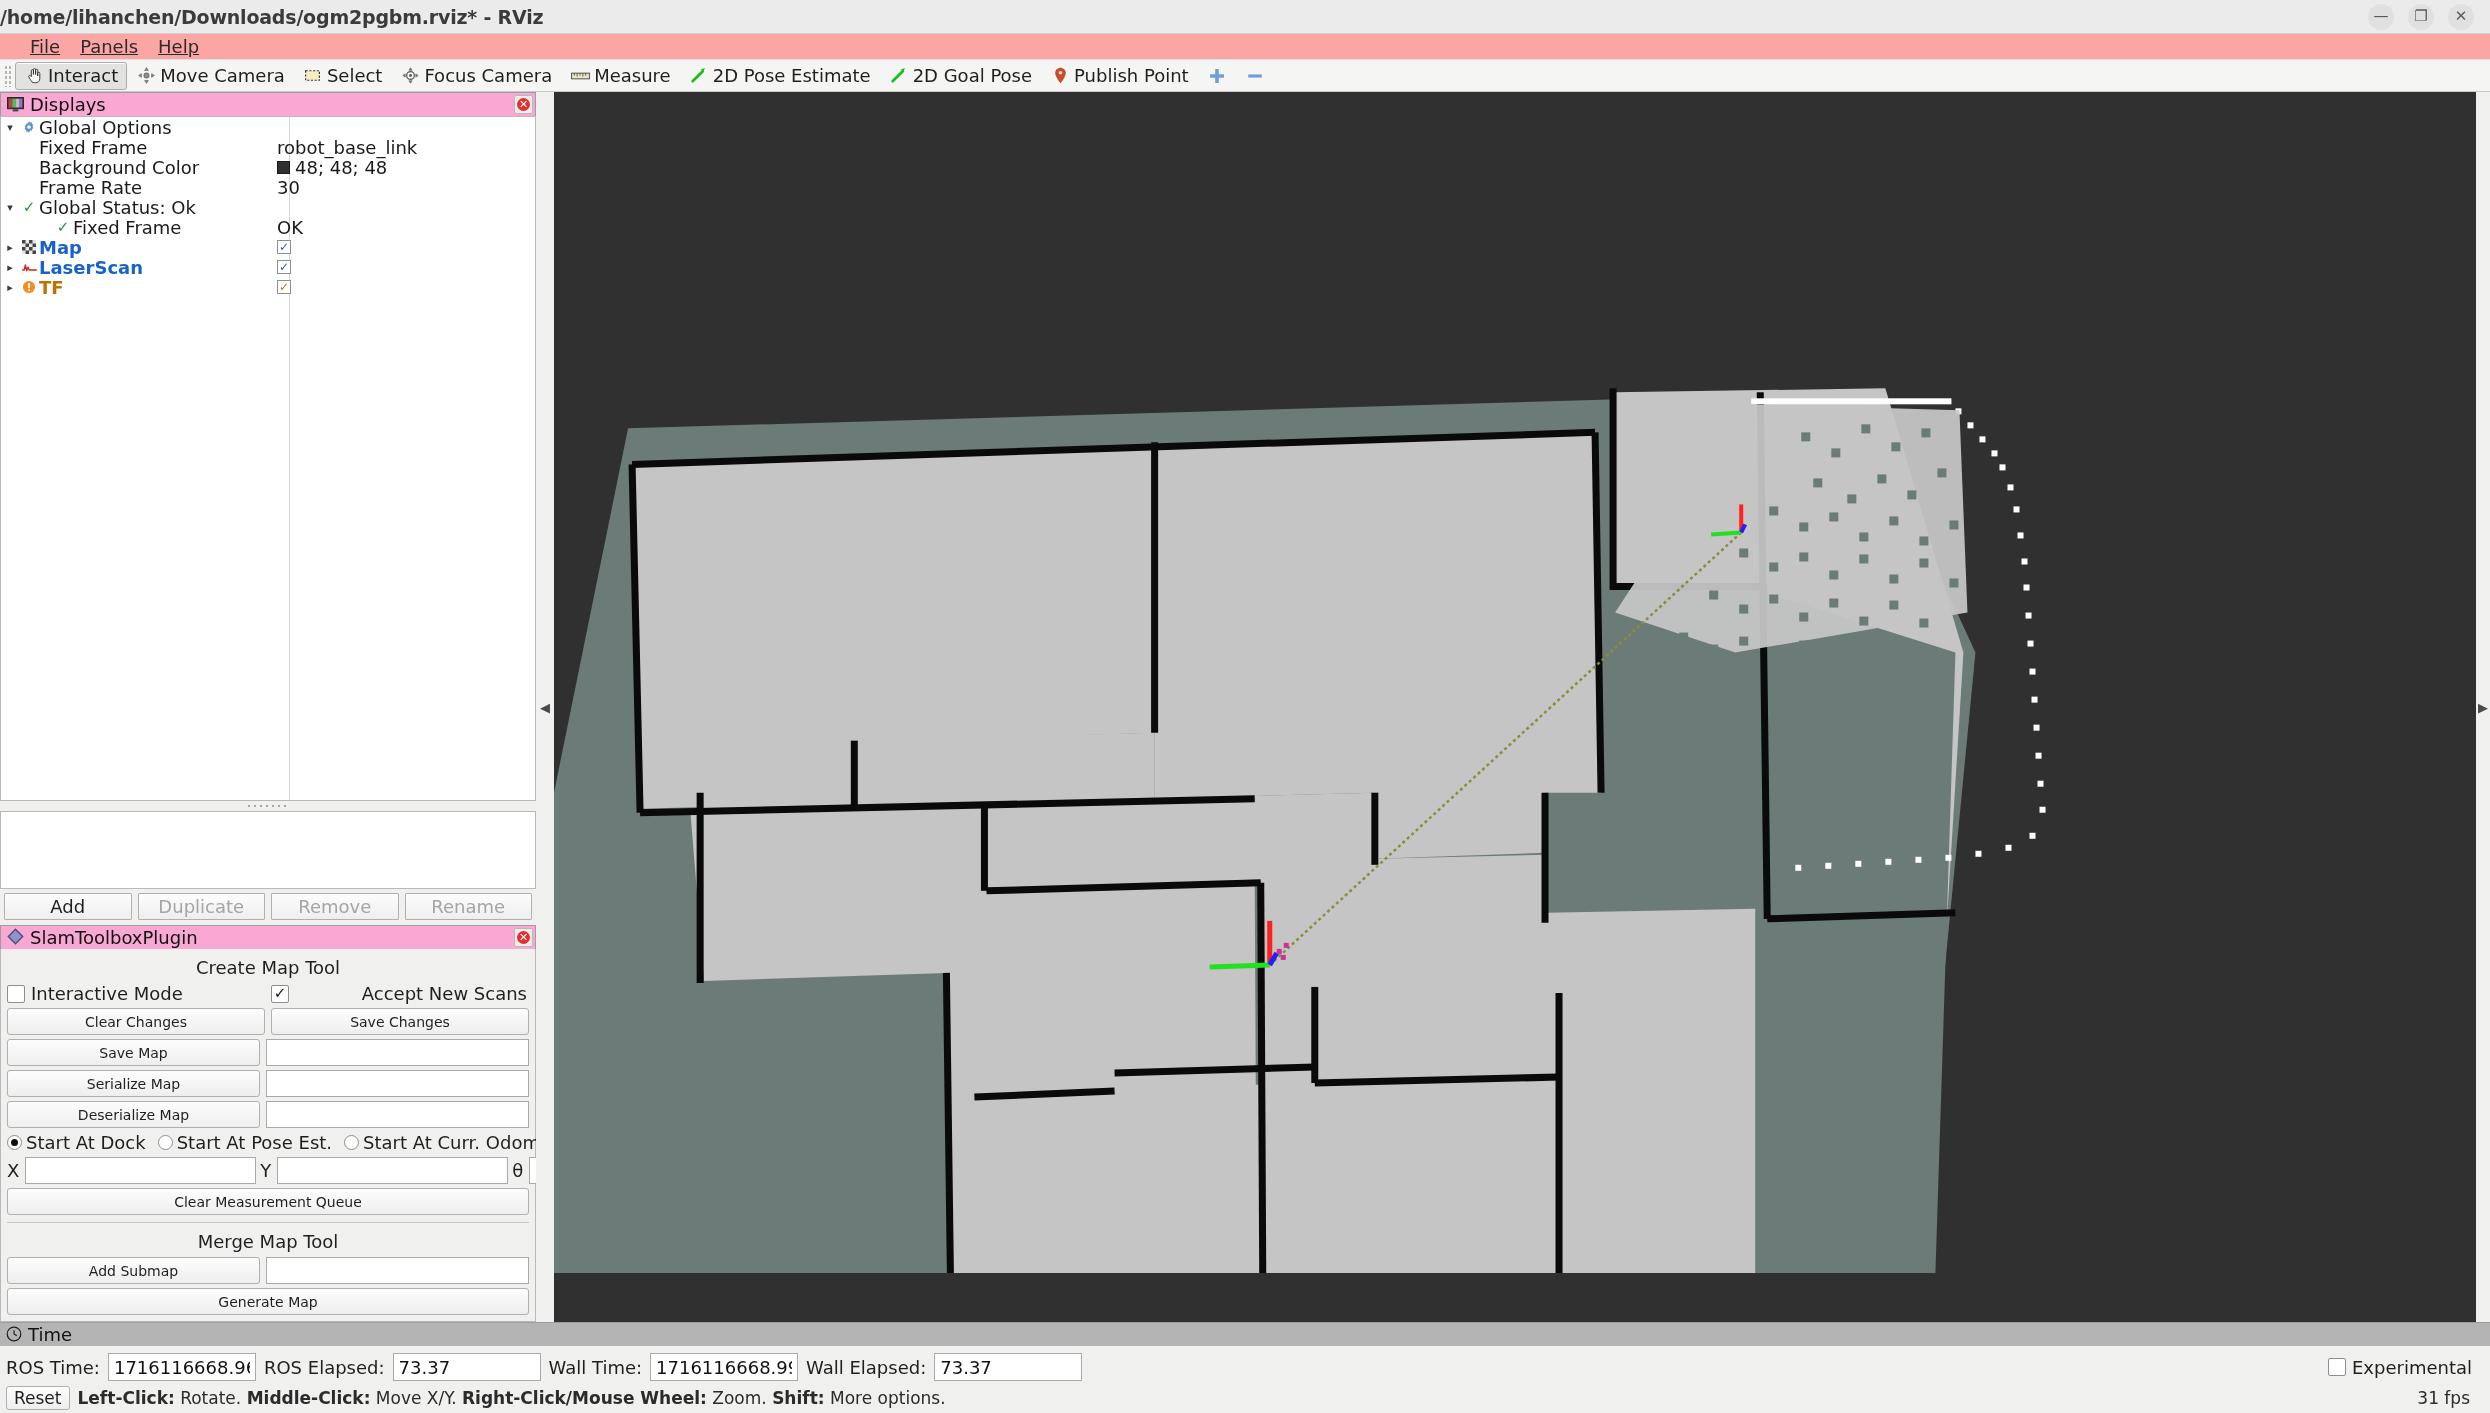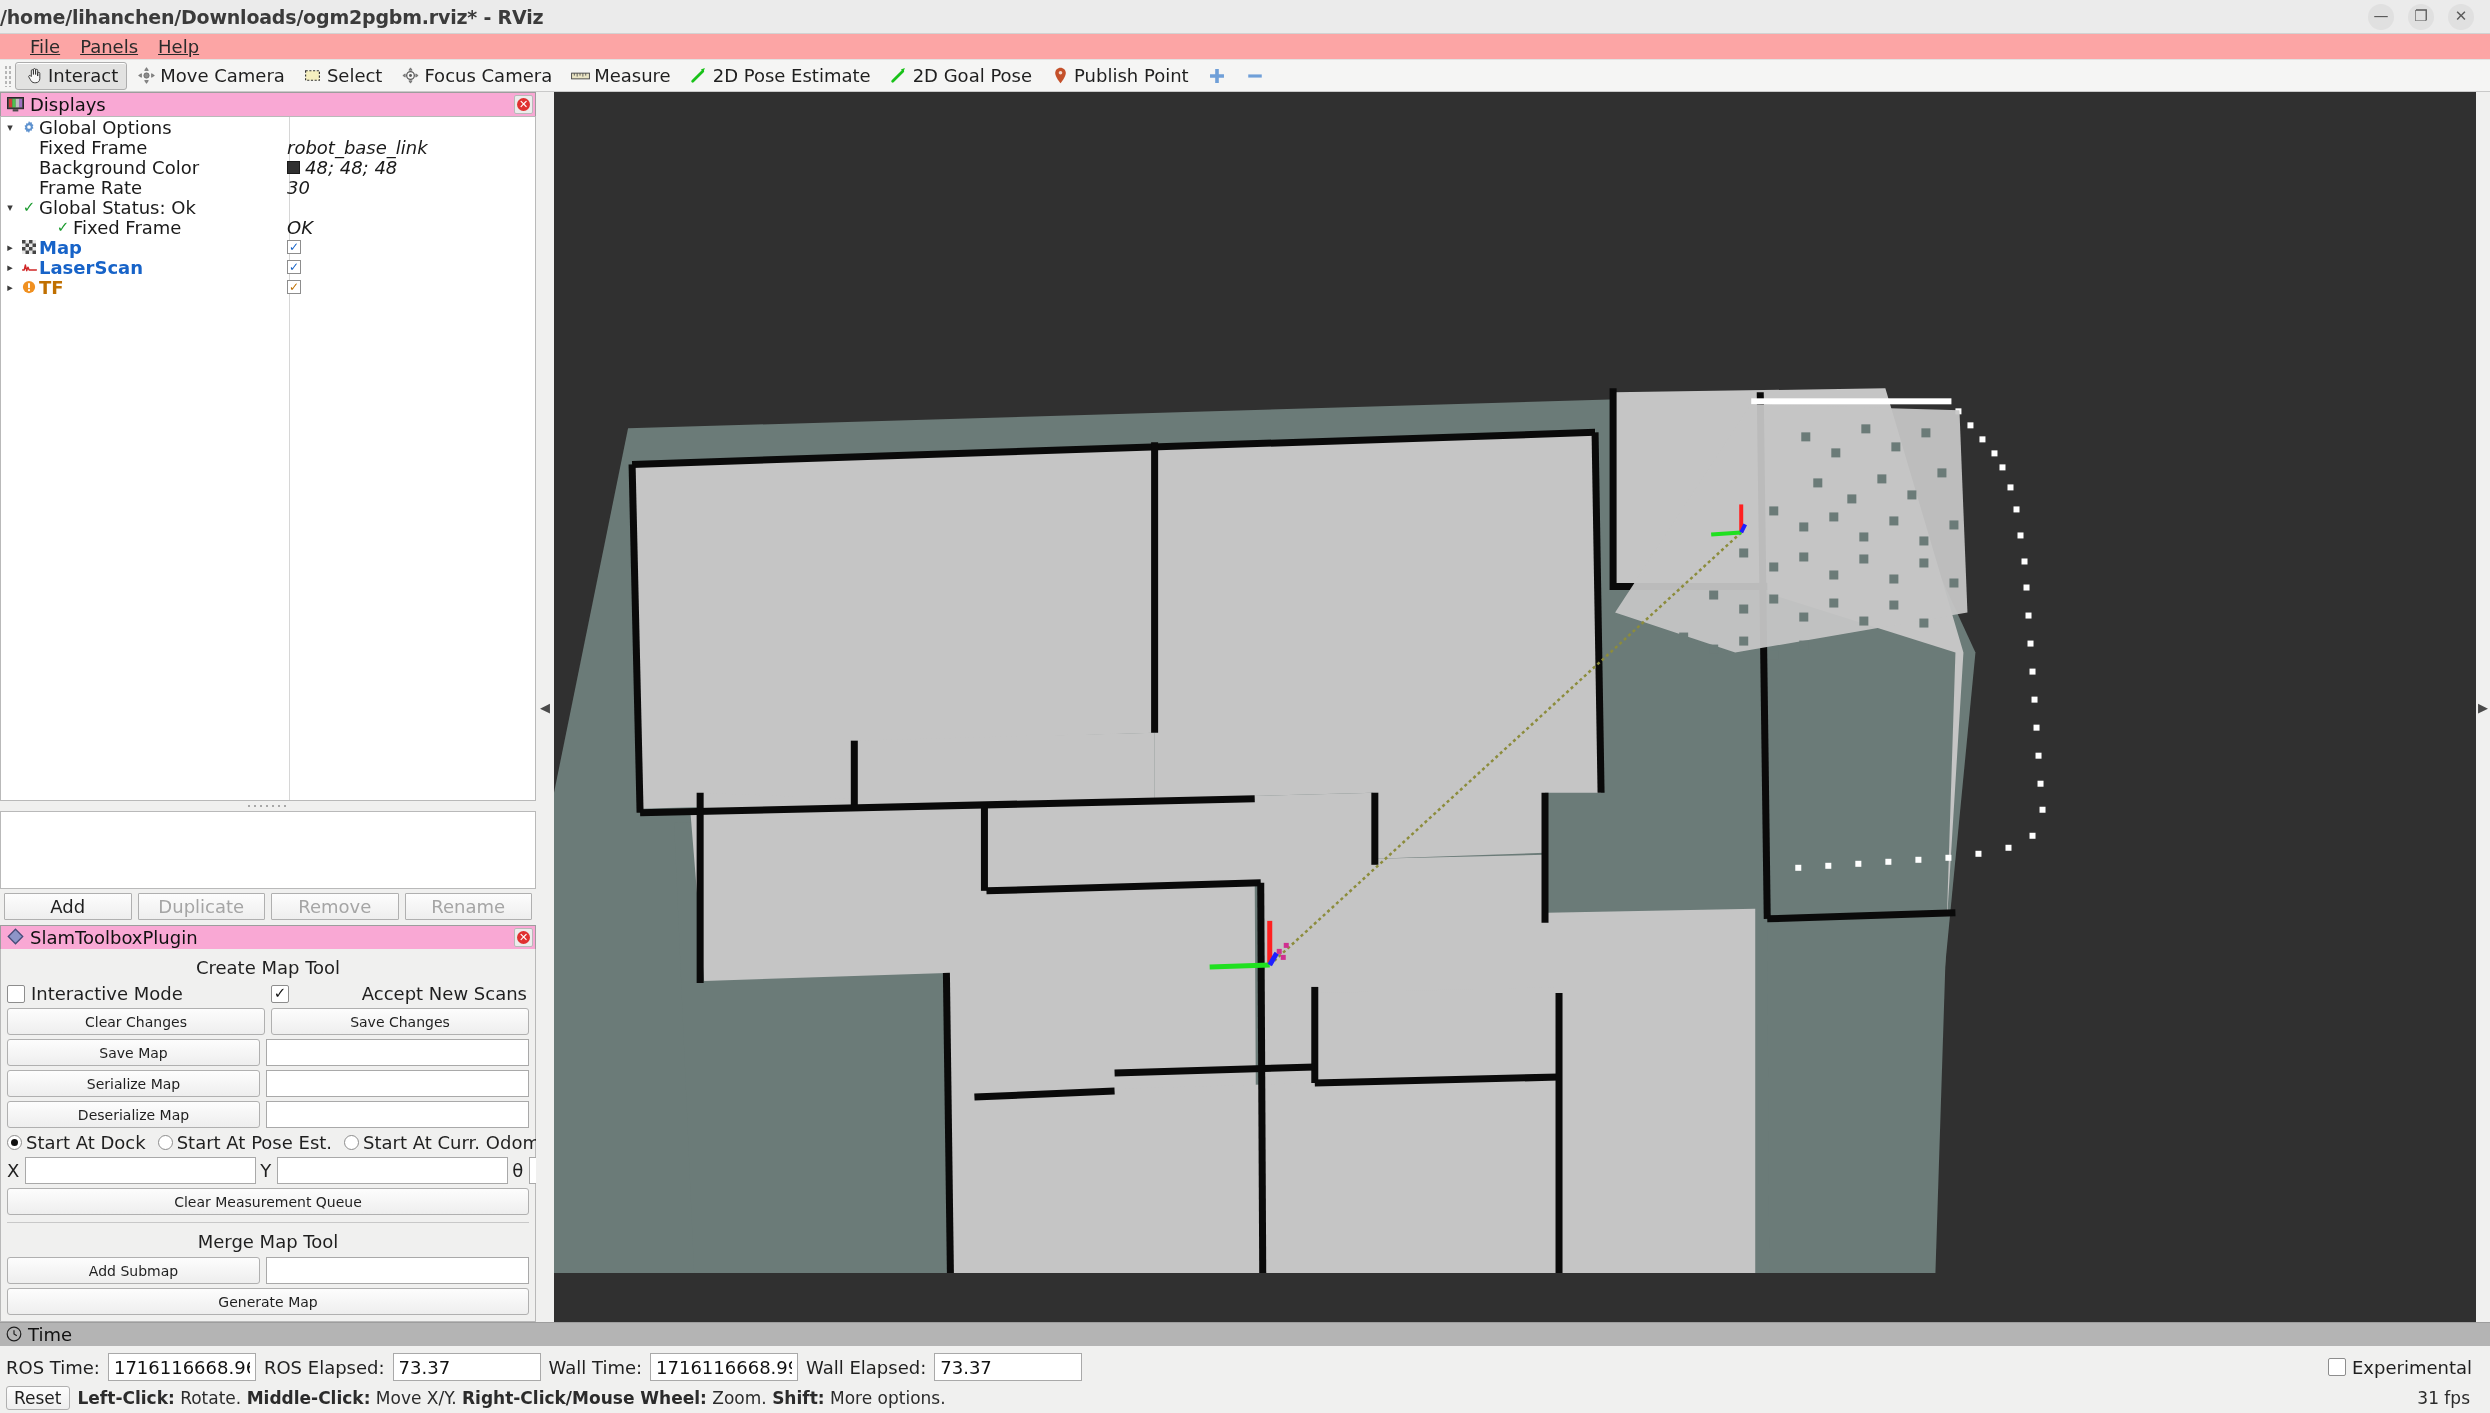--- a/index.html
+++ b/index.html
@@ -87,21 +87,21 @@
     background: #fff; border: 1px solid #b9b9b9; flex: 1 1 auto; position: relative;
     overflow: hidden; min-height: 0;
   }
   .tree-colline { position: absolute; left: 288px; top: 0; bottom: 0; width: 1px; background: #d6d6d6; }
   .trow { display: flex; align-items: center; height: 20px; font-size: 18px; position: relative; }
   .trow .tw-arrow { width: 18px; flex: 0 0 18px; text-align: center; font-size: 11px; color: #3b3b3b; cursor: pointer; }
   .trow .tw-icon { width: 20px; flex: 0 0 20px; display: flex; align-items: center; justify-content: center; }
   .trow .tw-label { white-space: nowrap; color: #1a1a1a; }
   .trow .tw-label.blue { color: #1763c8; font-weight: bold; }
   .trow .tw-label.orange { color: #c07000; font-weight: bold; }
-  .trow .tw-value { position: absolute; left: 286px; display: flex; align-items: center; gap: 5px; color: #1a1a1a; font-style: italic; }
+  .trow .tw-value { position: absolute; left: 276px; display: flex; align-items: center; gap: 5px; color: #1a1a1a; }
   .ind-0 { padding-left: 0px; }
   .ind-1 { padding-left: 38px; }
   .ind-2 { padding-left: 52px; }
   .swatch { width: 13px; height: 13px; background: #303030; border: 1px solid #1a1a1a; display: inline-block; }
   .chk-small {
     width: 14px; height: 14px; border: 1px solid #8d8d8d; background: #fff;
     display: inline-flex; align-items: center; justify-content: center;
     font-size: 12px; line-height: 1; cursor: pointer;
   }
   .chk-small.blue { color: #1763c8; }

